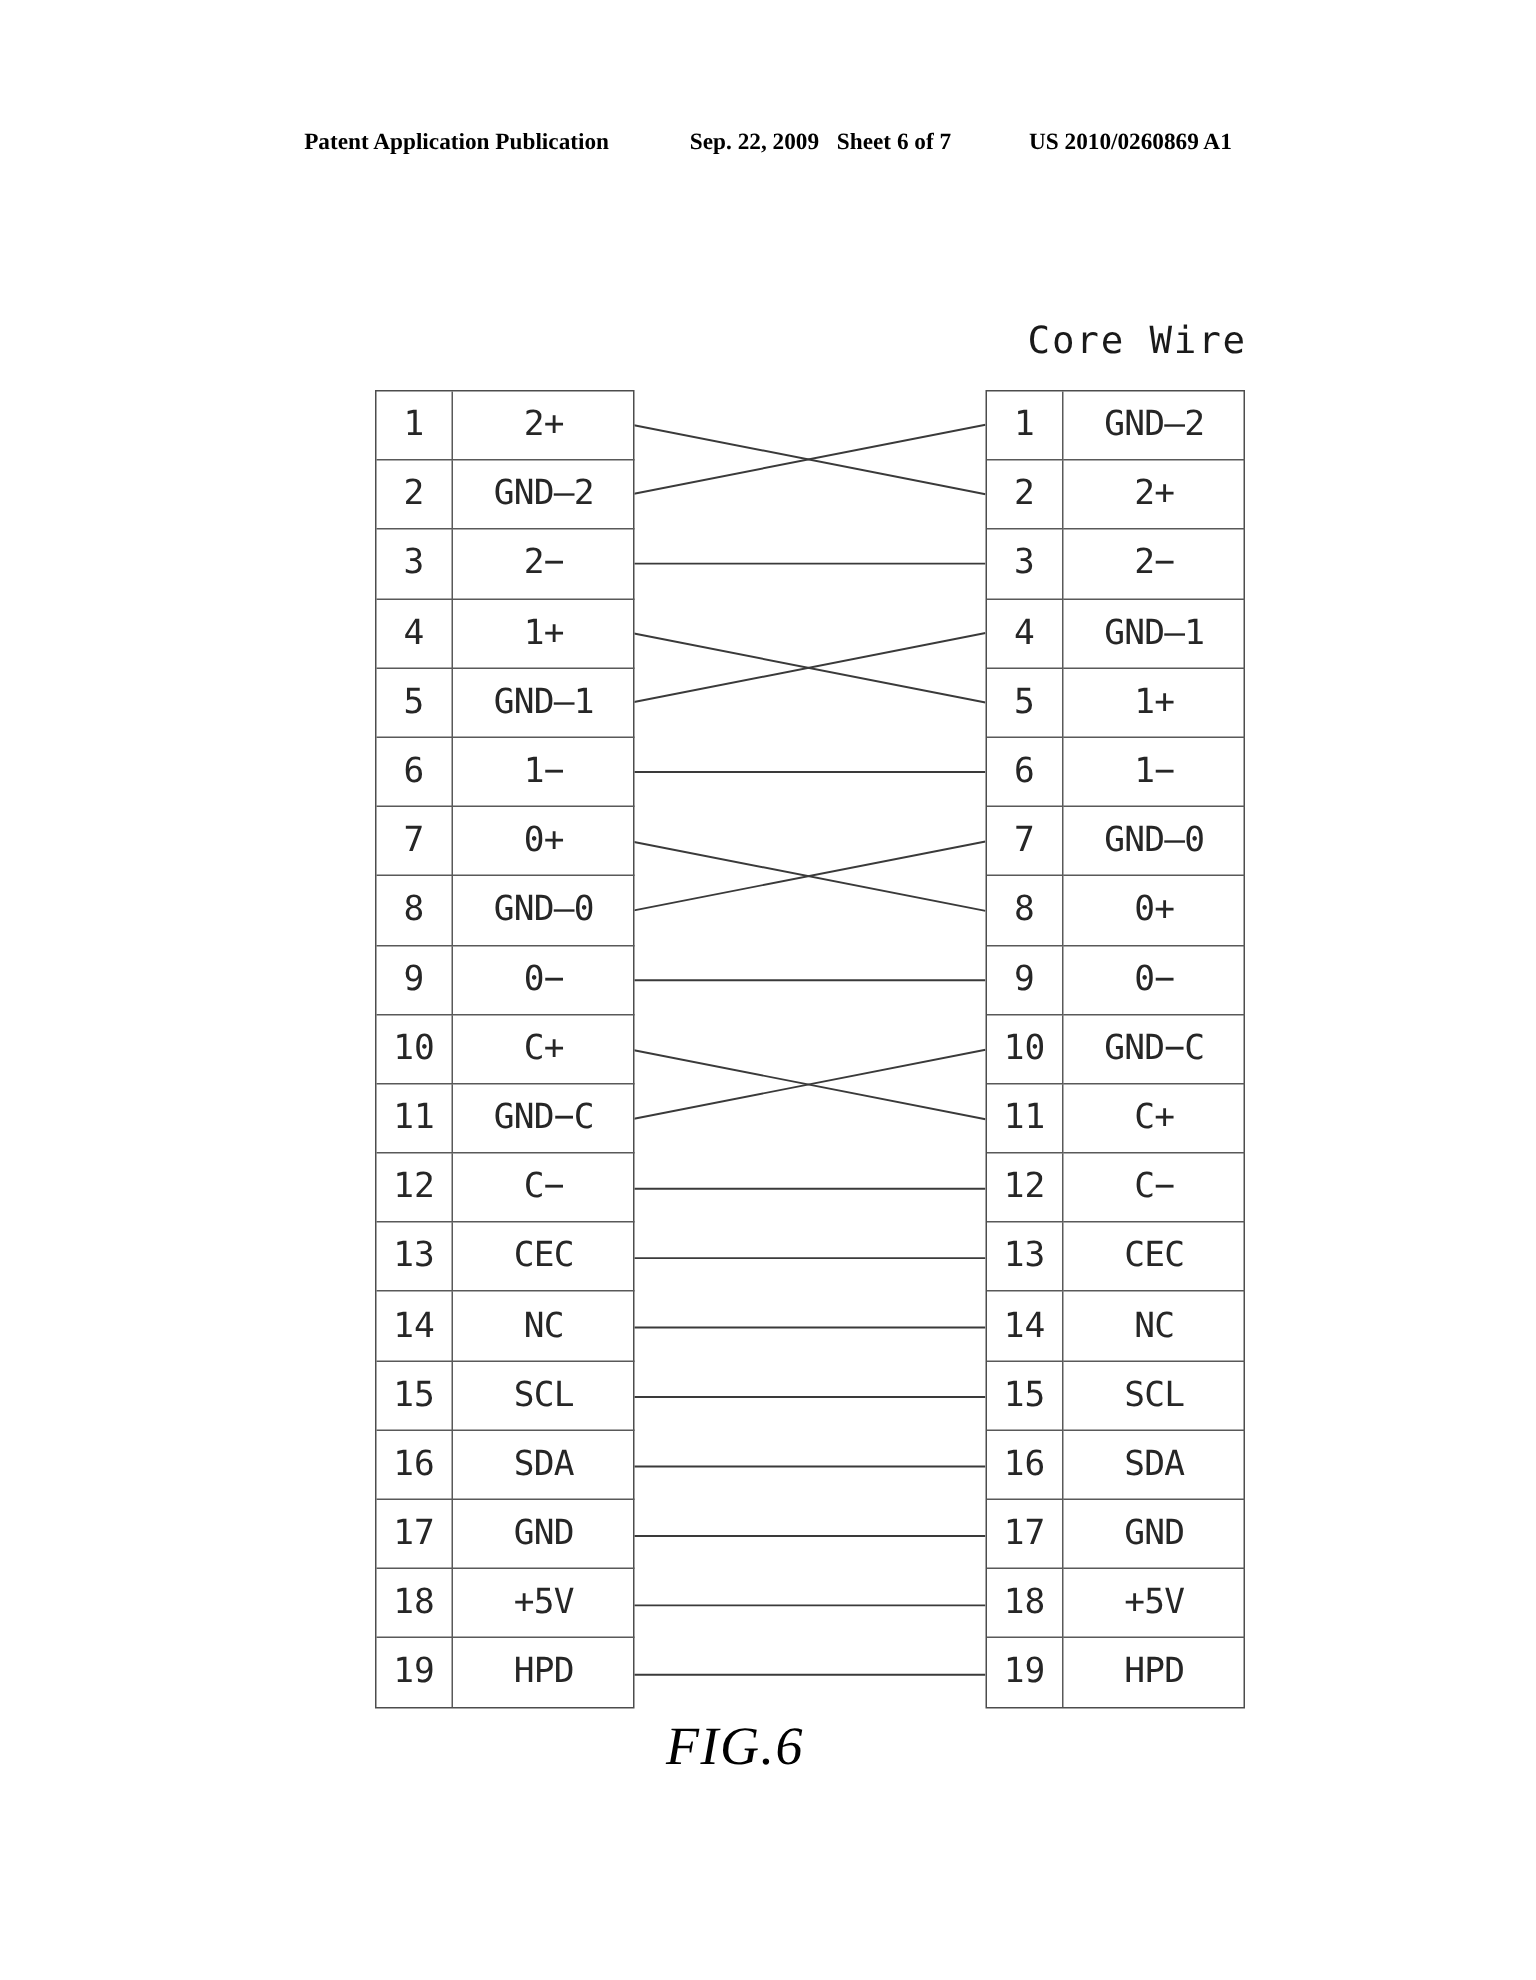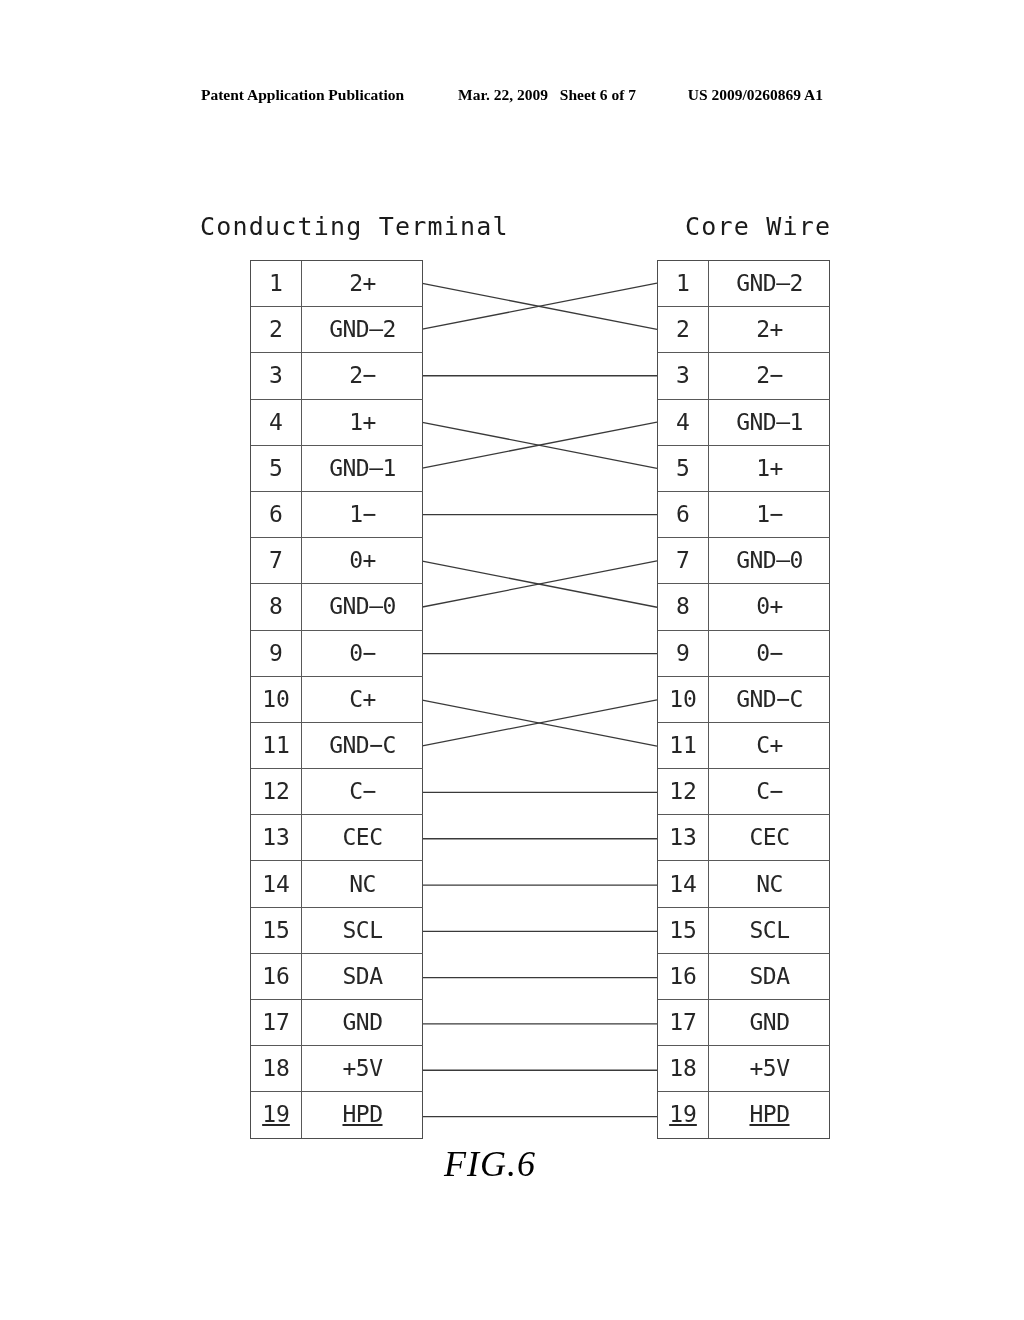--- a/index.html
+++ b/index.html
@@ -86,21 +86,21 @@
     width: 50px;
     border-left: none;
     font-size: 23px;
   }
   .pin-table td.cell-sig {
     width: 121px;
     border-right: none;
     letter-spacing: -0.5px;
   }
   .pin-table tr:first-child td { border-top: none; }
-  .pin-table tr:last-child  td { border-bottom: none; text-decoration: underline; }
+  .pin-table tr:last-child  td { border-bottom: none; }
 
   
   #wires {
     position: absolute;
     left: 0;
     top: 0;
     width: 1024px;
     height: 1320px;
     pointer-events: none;
   }
@@ -117,28 +117,27 @@
     font-size: 36px;
     letter-spacing: 1px;
     color: #000000;
   }
 </style>
 </head>
 <body>
 
 <div id="patent-header">
   <span class="hd-pub">Patent Application Publication</span>
-  <span class="hd-date">Mar. 22, 2009</span>
+  <span class="hd-date">Sep. 22, 2009</span>
   <span class="hd-sheet">Sheet 6 of 7</span>
-  <span class="hd-num">US 2009/0260869 A1</span>
+  <span class="hd-num">US 2010/0260869 A1</span>
 </div>
 
 <div id="figure">
 
-  <div id="heading-left" class="col-heading">Conducting Terminal</div>
 
   <div id="heading-right" class="col-heading">Core Wire</div>
 
   <svg id="wires" viewBox="0 0 1024 1320" xmlns="http://www.w3.org/2000/svg">
       <line x1="421" y1="283.15" x2="657" y2="329.45" stroke="#3a3a3a" stroke-width="1.3"></line>
       <line x1="421" y1="329.45" x2="657" y2="283.15" stroke="#3a3a3a" stroke-width="1.3"></line>
       <line x1="421" y1="375.75" x2="657" y2="375.75" stroke="#3a3a3a" stroke-width="1.3"></line>
       <line x1="421" y1="422.04999999999995" x2="657" y2="468.35" stroke="#3a3a3a" stroke-width="1.3"></line>
       <line x1="421" y1="468.35" x2="657" y2="422.04999999999995" stroke="#3a3a3a" stroke-width="1.3"></line>
       <line x1="421" y1="514.65" x2="657" y2="514.65" stroke="#3a3a3a" stroke-width="1.3"></line>

